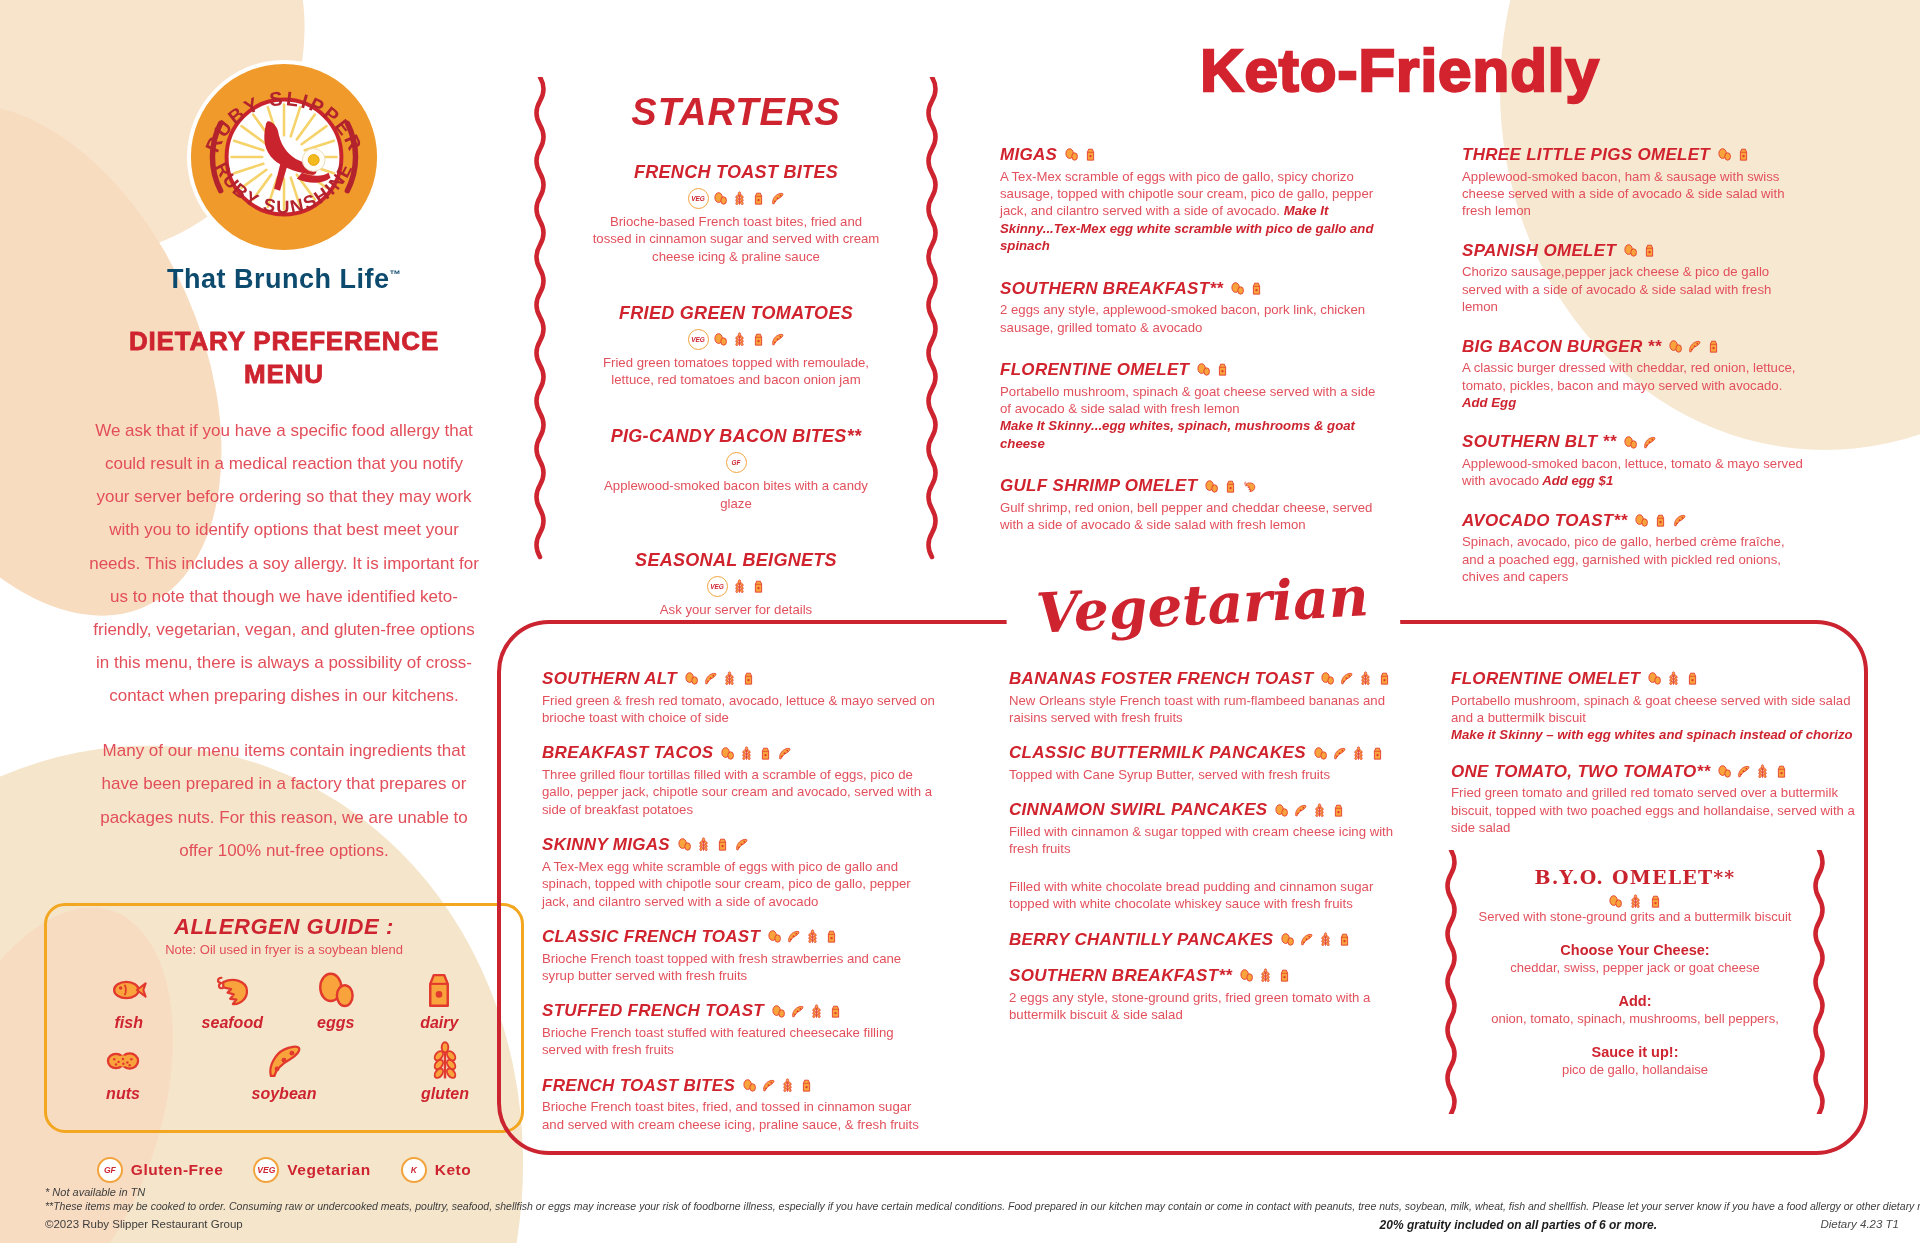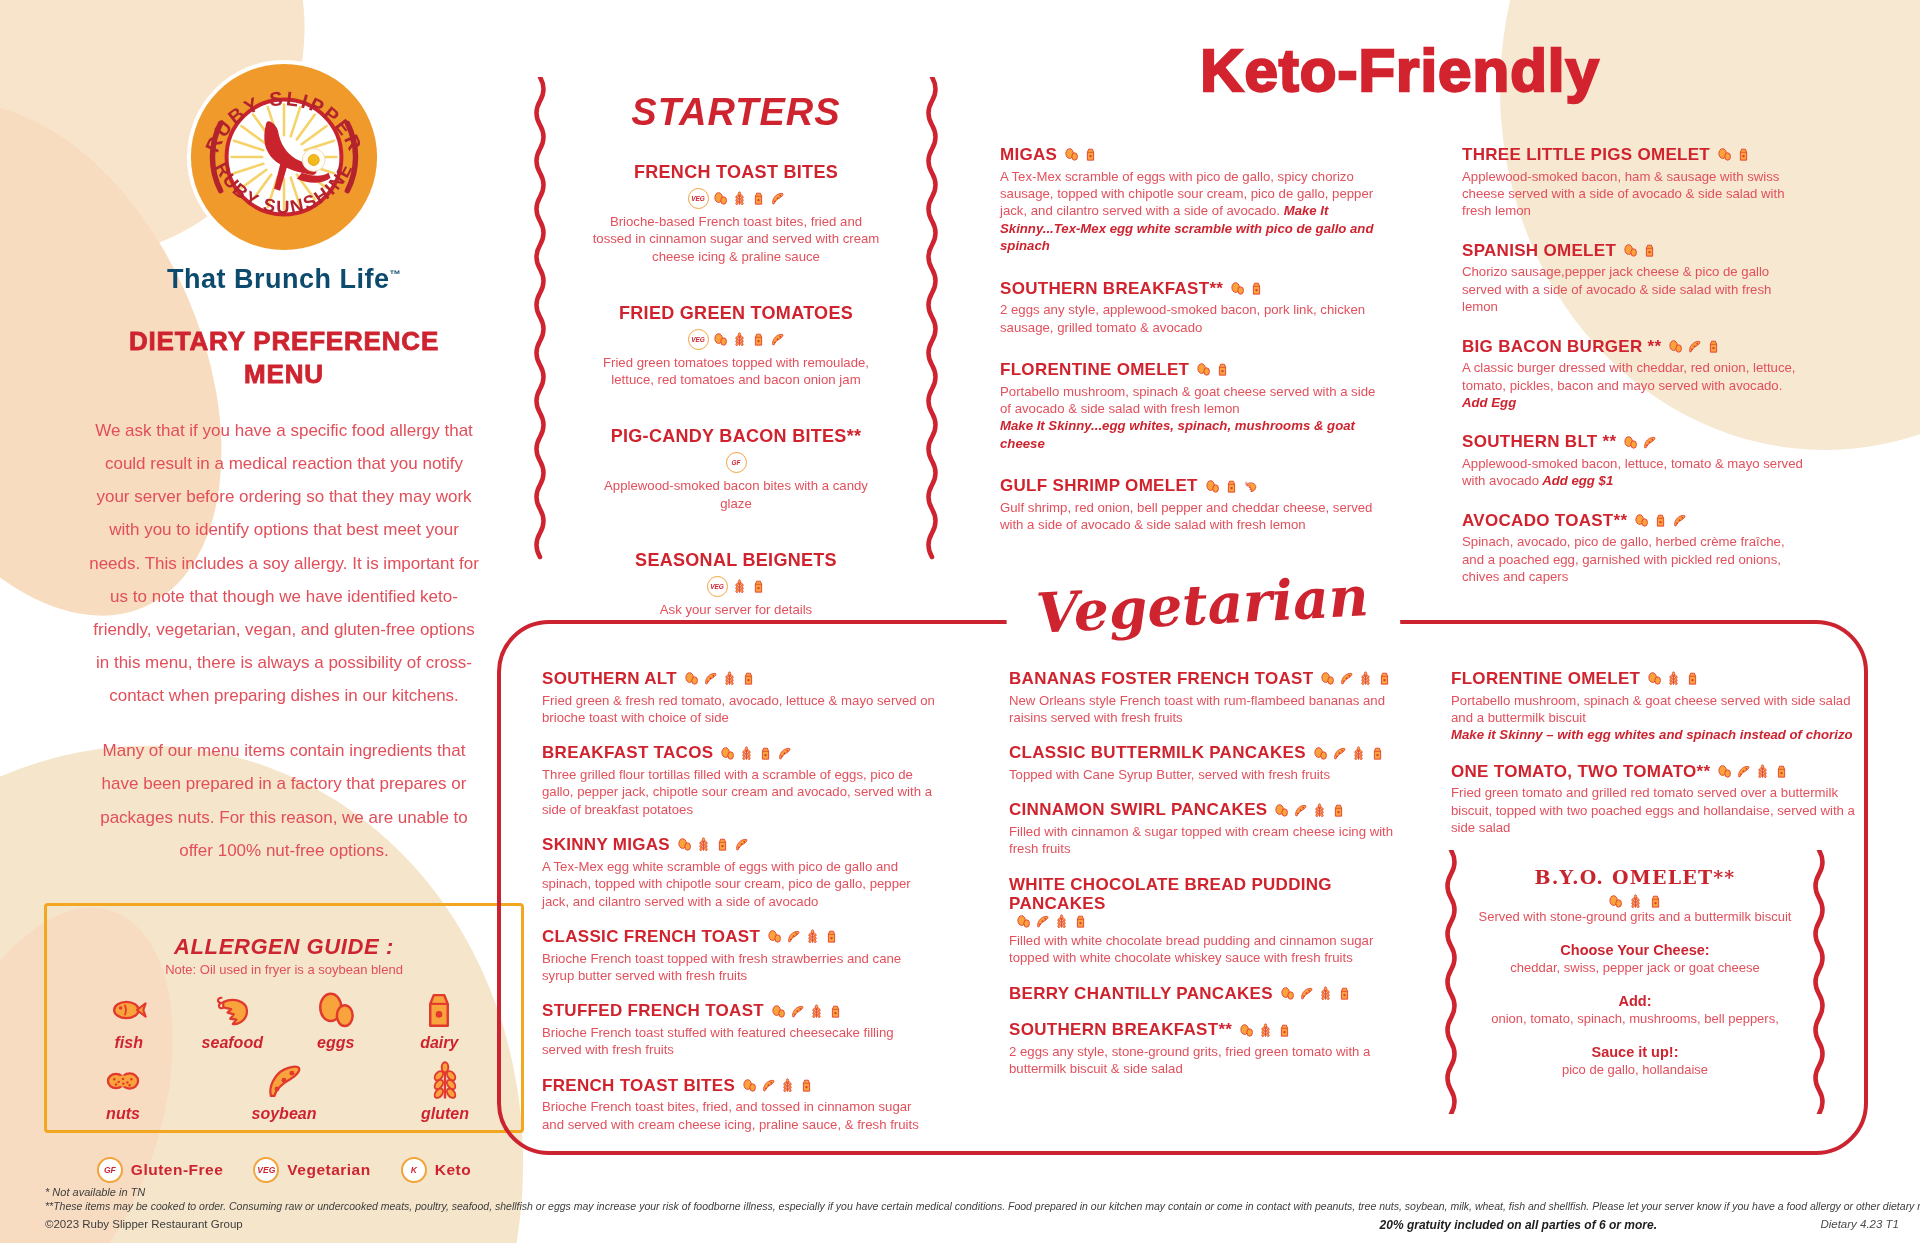--- a/index.html
+++ b/index.html
@@ -11,40 +11,40 @@
   
   .left-panel{left:43px;top:40px;width:482px;text-align:center}
   .logo{display:block;margin:18px auto 0}
   .tagline{margin-top:8px;font-size:27px;font-weight:bold;color:#0c4a6e;letter-spacing:.5px}
   .tagline sup{font-size:11px}
   .menu-title{margin:30px auto 0;font-size:26px;line-height:1.25;font-weight:900;color:#CE2430;
     letter-spacing:.8px;-webkit-text-stroke:.8px #CE2430}
   .intro-p{margin:24px auto 0;width:392px;font-size:17px;line-height:1.95;color:#E24E59;text-align:center}
   .intro-p+.intro-p{margin-top:22px}
 
-  .allergen-box{margin:36px auto 0;width:480px;height:230px;border:3px solid #F3A61F;border-radius:4px;
-    padding-top:28px;background:transparent}
+  .allergen-box{margin:36px auto 0;width:480px;height:230px;border:3px solid #F3A61F;border-radius:21px;
+    padding-top:8px;background:transparent}
   .ag-title{font-size:22px;font-weight:bold;font-style:italic;color:#CE2430;letter-spacing:.6px}
   .ag-note{font-size:13px;margin-top:2px;color:#E24E59}
   .ag-row{display:flex;justify-content:space-around;padding:0 30px;margin-top:12px}
   .ag-row2{justify-content:center;gap:73px;margin-top:8px}
   .ag-cell{display:flex;flex-direction:column;align-items:center;width:88px}
   .ag-icon{width:42px;height:42px}
   .ag-label{font-size:16px;font-weight:bold;font-style:italic;color:#CE2430;margin-top:3px}
   .legend{display:flex;justify-content:center;gap:30px;margin-top:24px;align-items:center}
   .legend-item{display:flex;align-items:center;gap:8px}
   .legend-label{font-size:15.5px;font-weight:bold;color:#CE2430;letter-spacing:.5px}
 
   .badge{display:inline-flex;align-items:center;justify-content:center;border-radius:50%;
     border:2px solid #F2A33C;background:#fff;color:#CE2430;font-weight:bold;font-style:italic;flex:0 0 auto}
   .badge.big{width:26px;height:26px;font-size:8.5px}
   .badge.mini{width:21px;height:21px;font-size:6.5px;border-width:1.6px}
 
   
-  .item-name{font-weight:bold;color:#D0232E;font-size:17px;letter-spacing:.3px;line-height:1.15}
+  .item-name{font-style:italic;font-weight:bold;color:#D0232E;font-size:17px;letter-spacing:.3px;line-height:1.15}
   .item-desc{font-size:13.2px;line-height:1.32;color:#E2505C;margin-top:3px}
   .skinny{font-weight:bold;font-style:italic;color:#CE2430}
   .skinny.block{display:block}
   .item-head{display:flex;align-items:center;flex-wrap:wrap}
   .item-head .item-marks{margin-left:7px}
   .item-marks{display:inline-flex;align-items:center;gap:4px}
   .al-icon{width:15px;height:15px;vertical-align:middle}
   .menu-col{display:flex;flex-direction:column}
 
   
@@ -699,37 +699,20 @@
                 <use href="#sym-gluten"></use>
               </svg>
               <svg class="al-icon" viewBox="0 0 24 24">
                 <use href="#sym-dairy"></use>
               </svg>
             </span>
           </div>
           <div class="item-desc">Filled with cinnamon &amp; sugar topped with cream cheese icing with fresh fruits</div>
         </div>
         <div class="menu-item">
-          <div class="item-head">
-            <span class="item-name">WHITE CHOCOLATE BREAD PUDDING PANCAKES</span>
-            <span class="item-marks">
-              <svg class="al-icon" viewBox="0 0 24 24">
-                <use href="#sym-eggs"></use>
-              </svg>
-              <svg class="al-icon" viewBox="0 0 24 24">
-                <use href="#sym-soybean"></use>
-              </svg>
-              <svg class="al-icon" viewBox="0 0 24 24">
-                <use href="#sym-gluten"></use>
-              </svg>
-              <svg class="al-icon" viewBox="0 0 24 24">
-                <use href="#sym-dairy"></use>
-              </svg>
-            </span>
-          </div>
           <div class="item-desc">Filled with white chocolate bread pudding and cinnamon sugar topped with white chocolate whiskey sauce with fresh fruits</div>
         </div>
         <div class="menu-item">
           <div class="item-head">
             <span class="item-name">BERRY CHANTILLY PANCAKES</span>
             <span class="item-marks">
               <svg class="al-icon" viewBox="0 0 24 24">
                 <use href="#sym-eggs"></use>
               </svg>
               <svg class="al-icon" viewBox="0 0 24 24">

